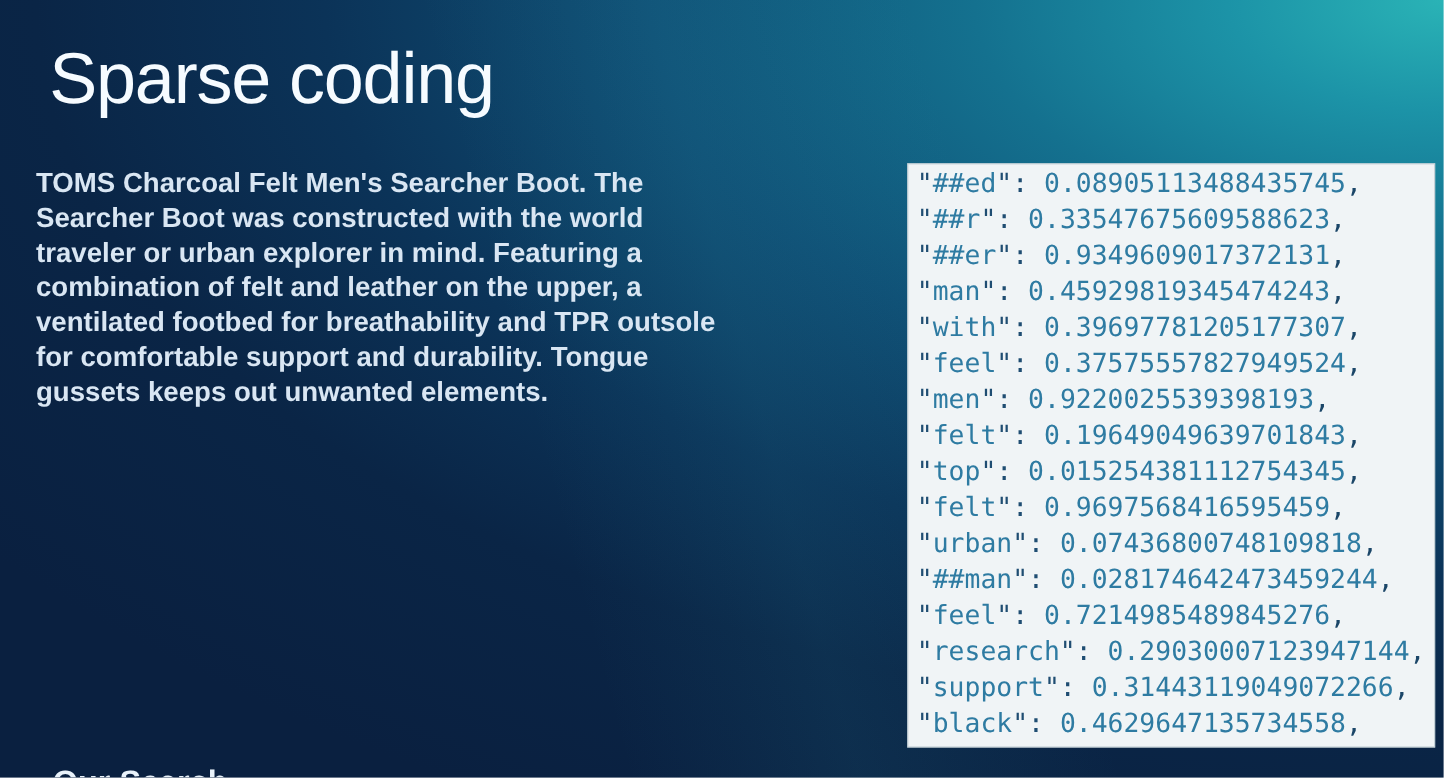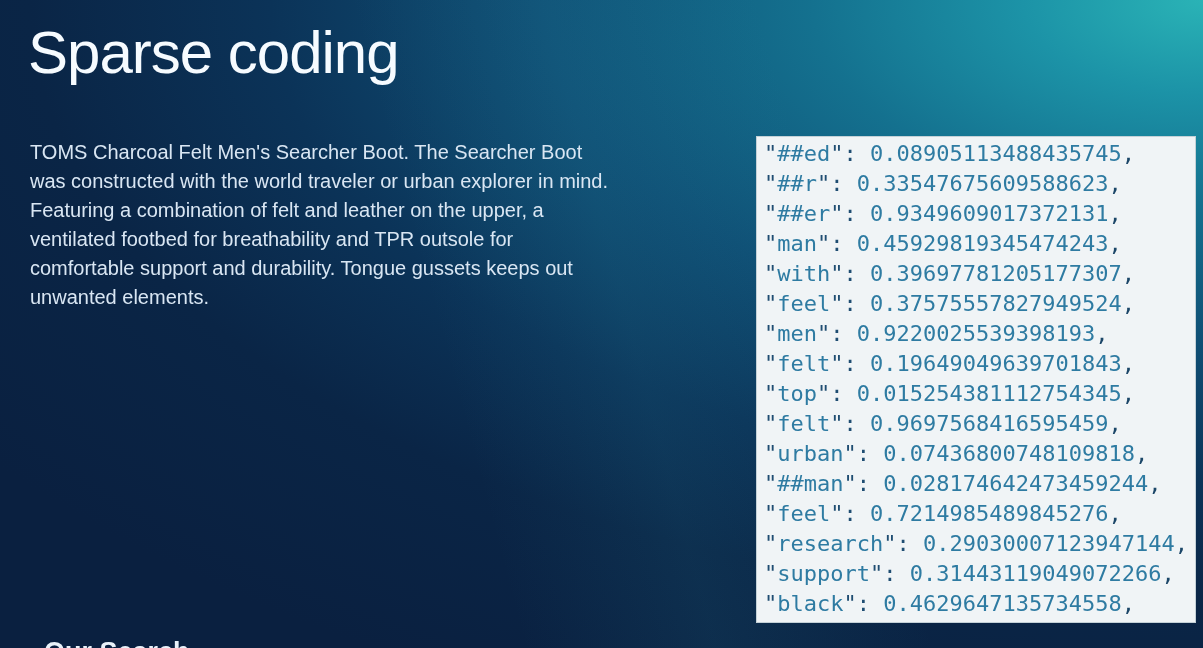--- a/index.html
+++ b/index.html
@@ -12,35 +12,36 @@
     background:
       linear-gradient(75deg, rgba(30,120,150,0) 38%, rgba(45,150,170,0.10) 52%, rgba(30,120,150,0) 68%),
       radial-gradient(125% 120% at 100% 0%,
         #2ab3b6 0%, #1c93a7 12%, #14718f 26%, #0f4f75 44%,
         #0b3358 62%, #0a2546 78%, #0a2040 100%);
   }
   .title {
     position: absolute;
     left: 28px;
     top: 18px;
-    margin: 0;
+    margin: 13px;
     font-size: 60px;
     font-weight: 300;
     letter-spacing: -1px;
     color: #f6fbff;
   }
   .description {
     position: absolute;
     left: 30px;
     top: 138px;
     width: 588px;
     margin: 0;
-    font-size: 20px;
+    font-size: 23px;
     line-height: 29px;
     color: #d9e6f3;
+    font-weight: bold;
   }
   .code-panel {
     position: absolute;
     left: 756px;
     top: 136px;
     width: 440px;
     height: 487px;
     background: #f0f4f6;
     border: 1px solid rgba(160,180,190,0.55);
     box-sizing: border-box;

